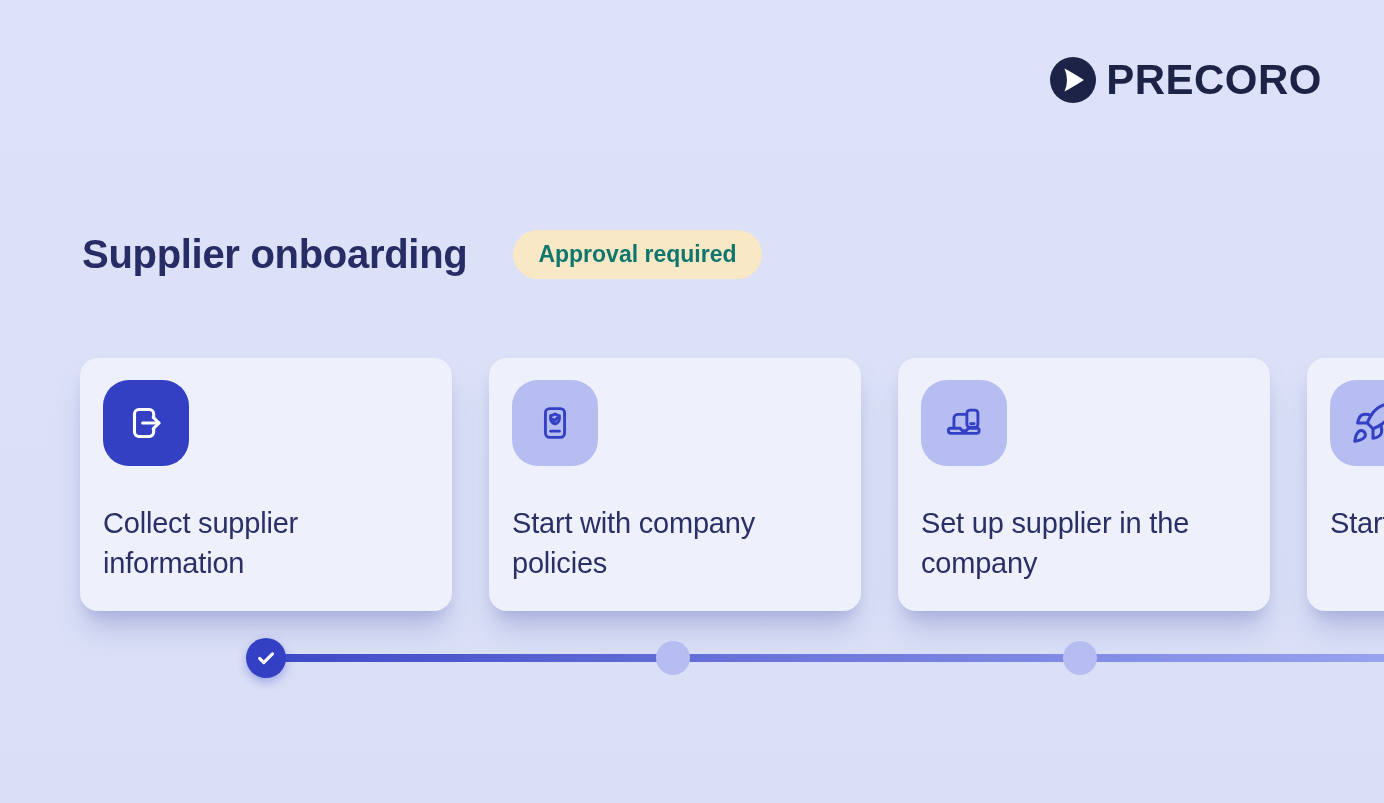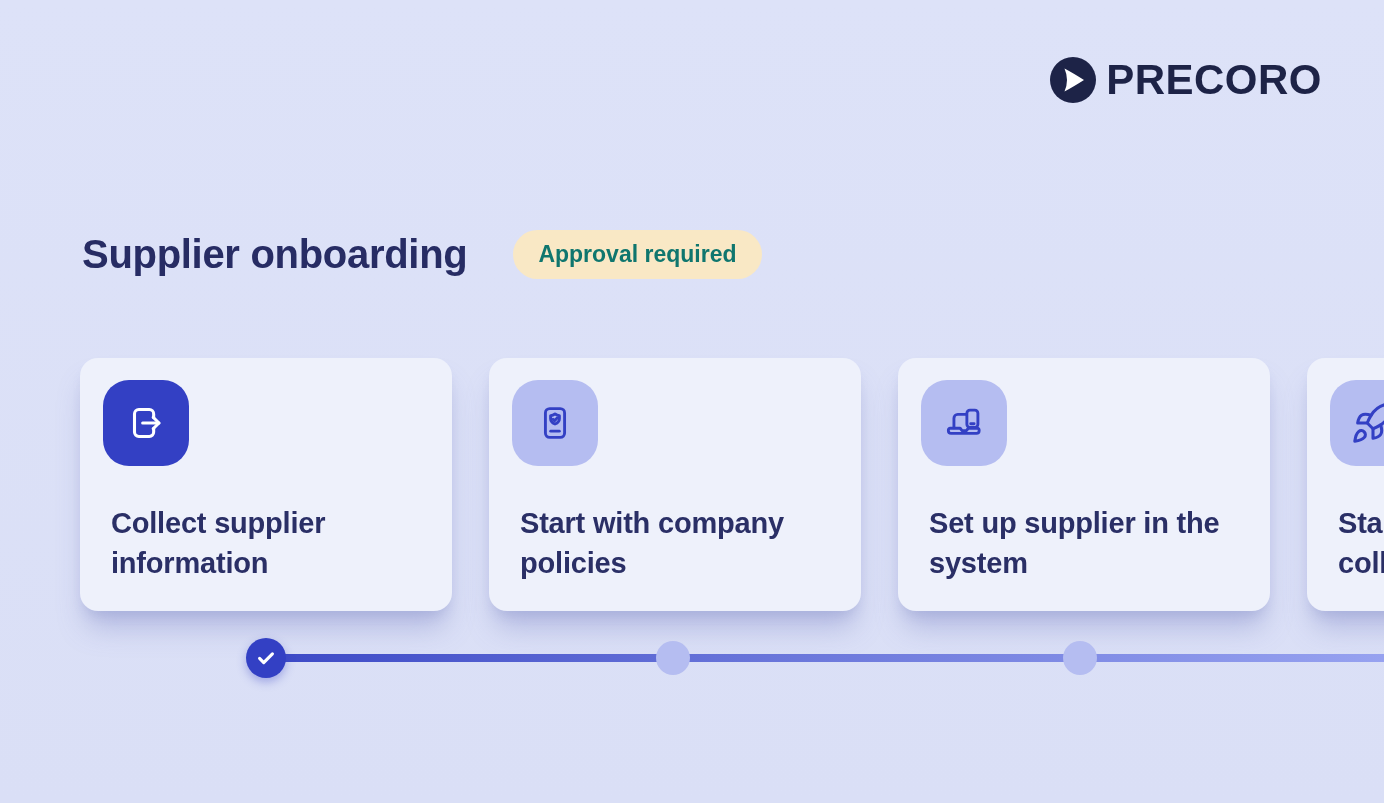--- a/index.html
+++ b/index.html
@@ -59,25 +59,24 @@
   .icon-tile {
     width: 86px; height: 86px;
     border-radius: 26px;
     display: flex; align-items: center; justify-content: center;
   }
   .icon-tile.completed { background: #3340c4; }
   .icon-tile.upcoming  { background: #b5bdf1; }
   .icon-tile svg { width: 46px; height: 46px; display: block; }
   .card-title {
     margin-top: 37px;
-    font-size: 29px; font-weight: 700;
+    font-size: 29px; font-weight: 400;
     line-height: 40px;
     color: #2a2f66;
     letter-spacing: -0.2px;
-    margin-left: 8px;
   }
   .card:nth-child(4) .card-title { max-width: 230px; }
 
   
   .timeline-line {
     position: absolute;
     left: 266px; top: 654px;
     width: calc(100% - 266px);
     height: 8px;
     border-radius: 4px 0 0 4px;
@@ -146,21 +145,21 @@
 
   <div class="card">
     <div class="icon-tile upcoming">
       <svg viewBox="0 0 48 48" fill="none" stroke="#3340c4" stroke-width="3" stroke-linecap="round" stroke-linejoin="round" aria-hidden="true">
         <path d="M13.5 29 v-10 a4 4 0 0 1 4 -4 h9"></path>
         <rect x="27" y="10.5" width="11.5" height="18" rx="3.2"></rect>
         <path d="M31 24.8 h3.5"></path>
         <path d="M9.5 29.5 h10.5 l2 2.5 h4.5 l2 -2.5 h9.5 a1.8 1.8 0 0 1 1.8 1.8 v0.7 a2.8 2.8 0 0 1 -2.8 2.8 h-26.5 a2.8 2.8 0 0 1 -2.8 -2.8 v-0.7 a1.8 1.8 0 0 1 1.8 -1.8 z"></path>
       </svg>
     </div>
-    <div class="card-title">Set up supplier in the system</div>
+    <div class="card-title">Set up supplier in the company</div>
   </div>
 
   <div class="card">
     <div class="icon-tile upcoming">
       <svg viewBox="0 0 48 48" fill="none" stroke="#3340c4" stroke-width="3.2" stroke-linecap="round" stroke-linejoin="round" aria-hidden="true">
         <g transform="scale(2)" stroke-width="1.6">
           <path d="M4.5 16.5c-1.5 1.26-2 5-2 5s3.74-.5 5-2c.71-.84.7-2.13-.09-2.91a2.18 2.18 0 0 0-2.91-.09z"></path>
           <path d="m12 15-3-3a22 22 0 0 1 2-3.95A12.88 12.88 0 0 1 22 2c0 2.72-.78 7.5-6 11a22.35 22.35 0 0 1-4 2z"></path>
           <path d="M9 12H4s.55-3.03 2-4c1.62-1.08 5 0 5 0"></path>
           <path d="M12 15v5s3.03-.55 4-2c1.08-1.62 0-5 0-5"></path>

